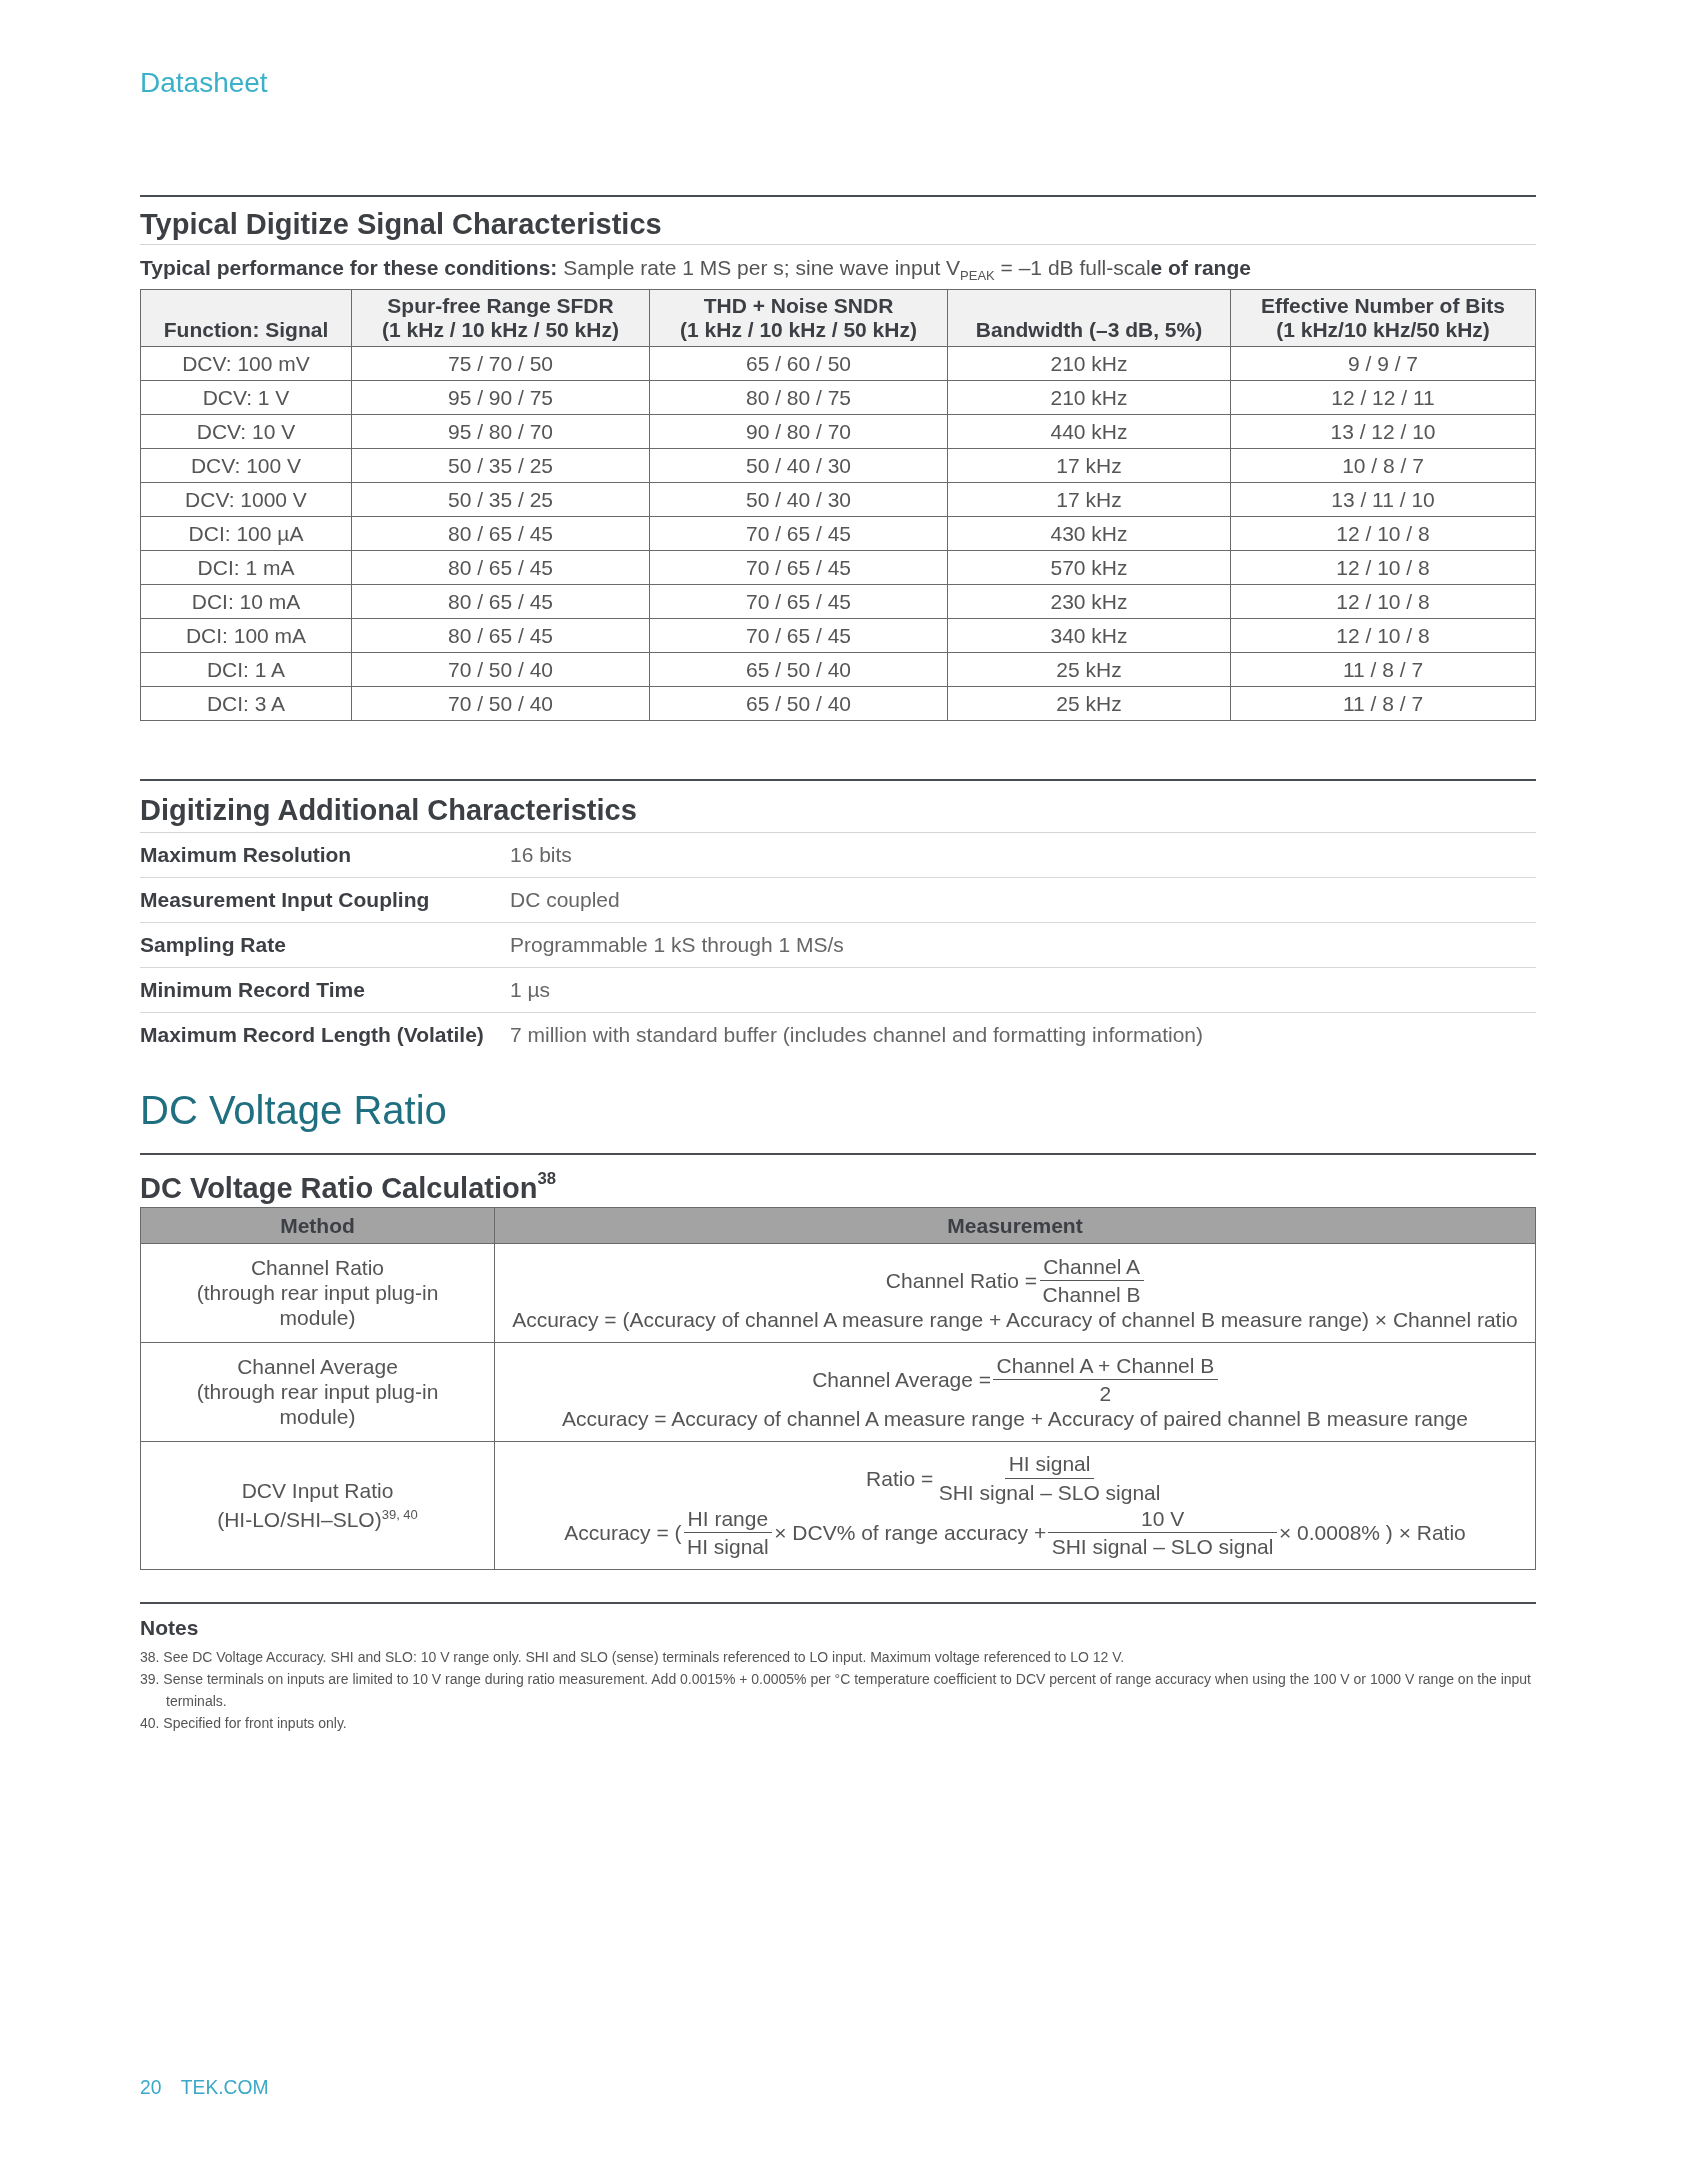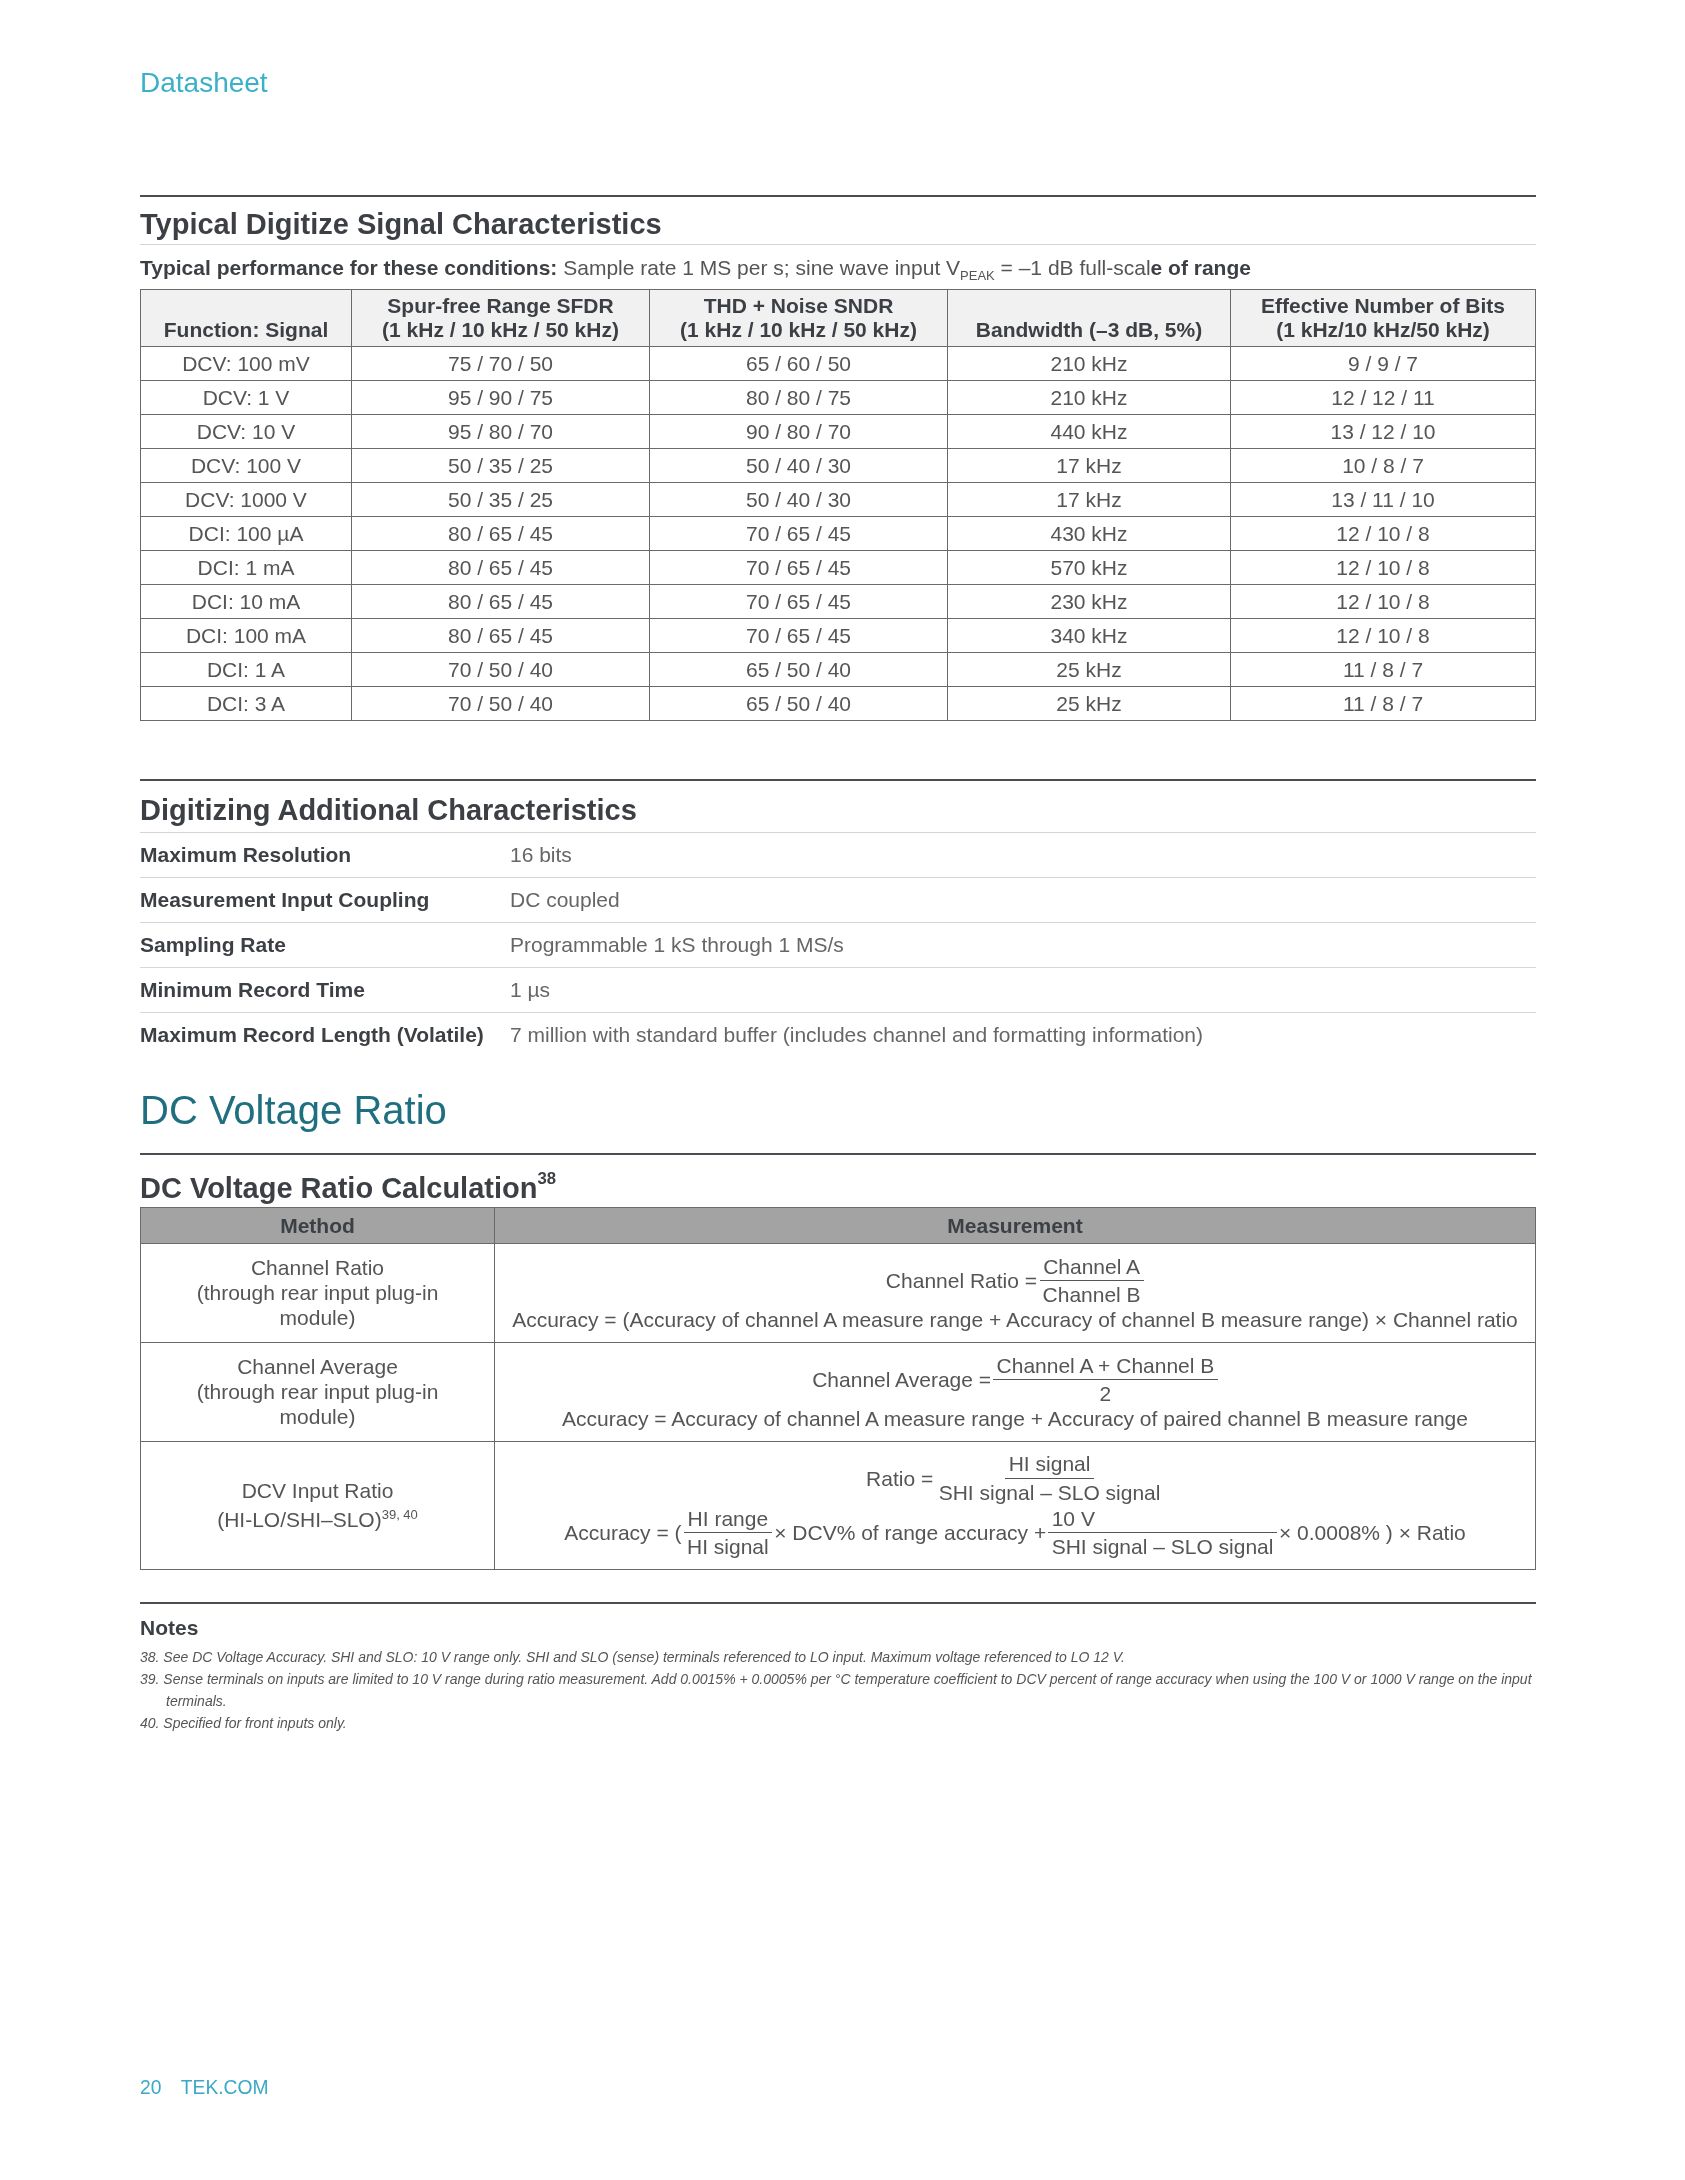--- a/index.html
+++ b/index.html
@@ -25,21 +25,21 @@
   table.calc { width: 100%; border-collapse: collapse; font-size: 21px; color: #555; }
   table.calc th, table.calc td { border: 1.3px solid #6a6a6a; text-align: center; }
   table.calc th { background: #a3a3a3; color: #3c3f44; font-weight: bold; height: 33px; }
   table.calc td.method { width: 339px; line-height: 24.6px; padding: 0 7px; }
   .formula { display: inline-flex; align-items: center; gap: 2px; }
   .frac { display: inline-flex; flex-direction: column; align-items: center; }
   .frac .num { border-bottom: 1.3px solid #555; padding: 0 3.5px 1.8px 3.5px; }
   .frac .den { padding: 1.8px 3.5px 0 3.5px; }
   .acc-line { margin-top: 1px; }
   .notes-title { font-size: 21px; font-weight: bold; color: #3c3f44; }
-  .note { font-size: 14px; color: #555; line-height: 22px; padding-left: 26px; text-indent: -26px; font-style: italic; }
+  .note { font-size: 14px; color: #555; line-height: 22px; padding-left: 26px; text-indent: -26px; }
   .footer { position: absolute; top: 2077px; left: 0; font-size: 19.3px; color: #3aa8c6; }
   .footer span + span { margin-left: 19.3px; }
 </style>
 </head>
 <body>
 
 <div class="page">
 
   <div class="brand">Datasheet</div>
 
@@ -257,21 +257,21 @@
                 </span>
             </div>
             <div class="formula" style="margin-top:1.8px;">
               <span>Accuracy = (</span>
               <span class="frac">
                   <span class="num">HI range</span>
                   <span class="den">HI signal</span>
                 </span>
               <span>× DCV% of range accuracy +</span>
               <span class="frac" style="min-width:228px;">
-                  <span class="num" style="align-self:stretch; text-align:left;">10 V</span>
+                  <span class="num" style="align-self:stretch; text-align:center;">10 V</span>
                   <span class="den">SHI signal – SLO signal</span>
                 </span>
               <span>× 0.0008% ) × Ratio</span>
             </div>
           </td>
         </tr>
       </tbody>
     </table>
   </div>
 

